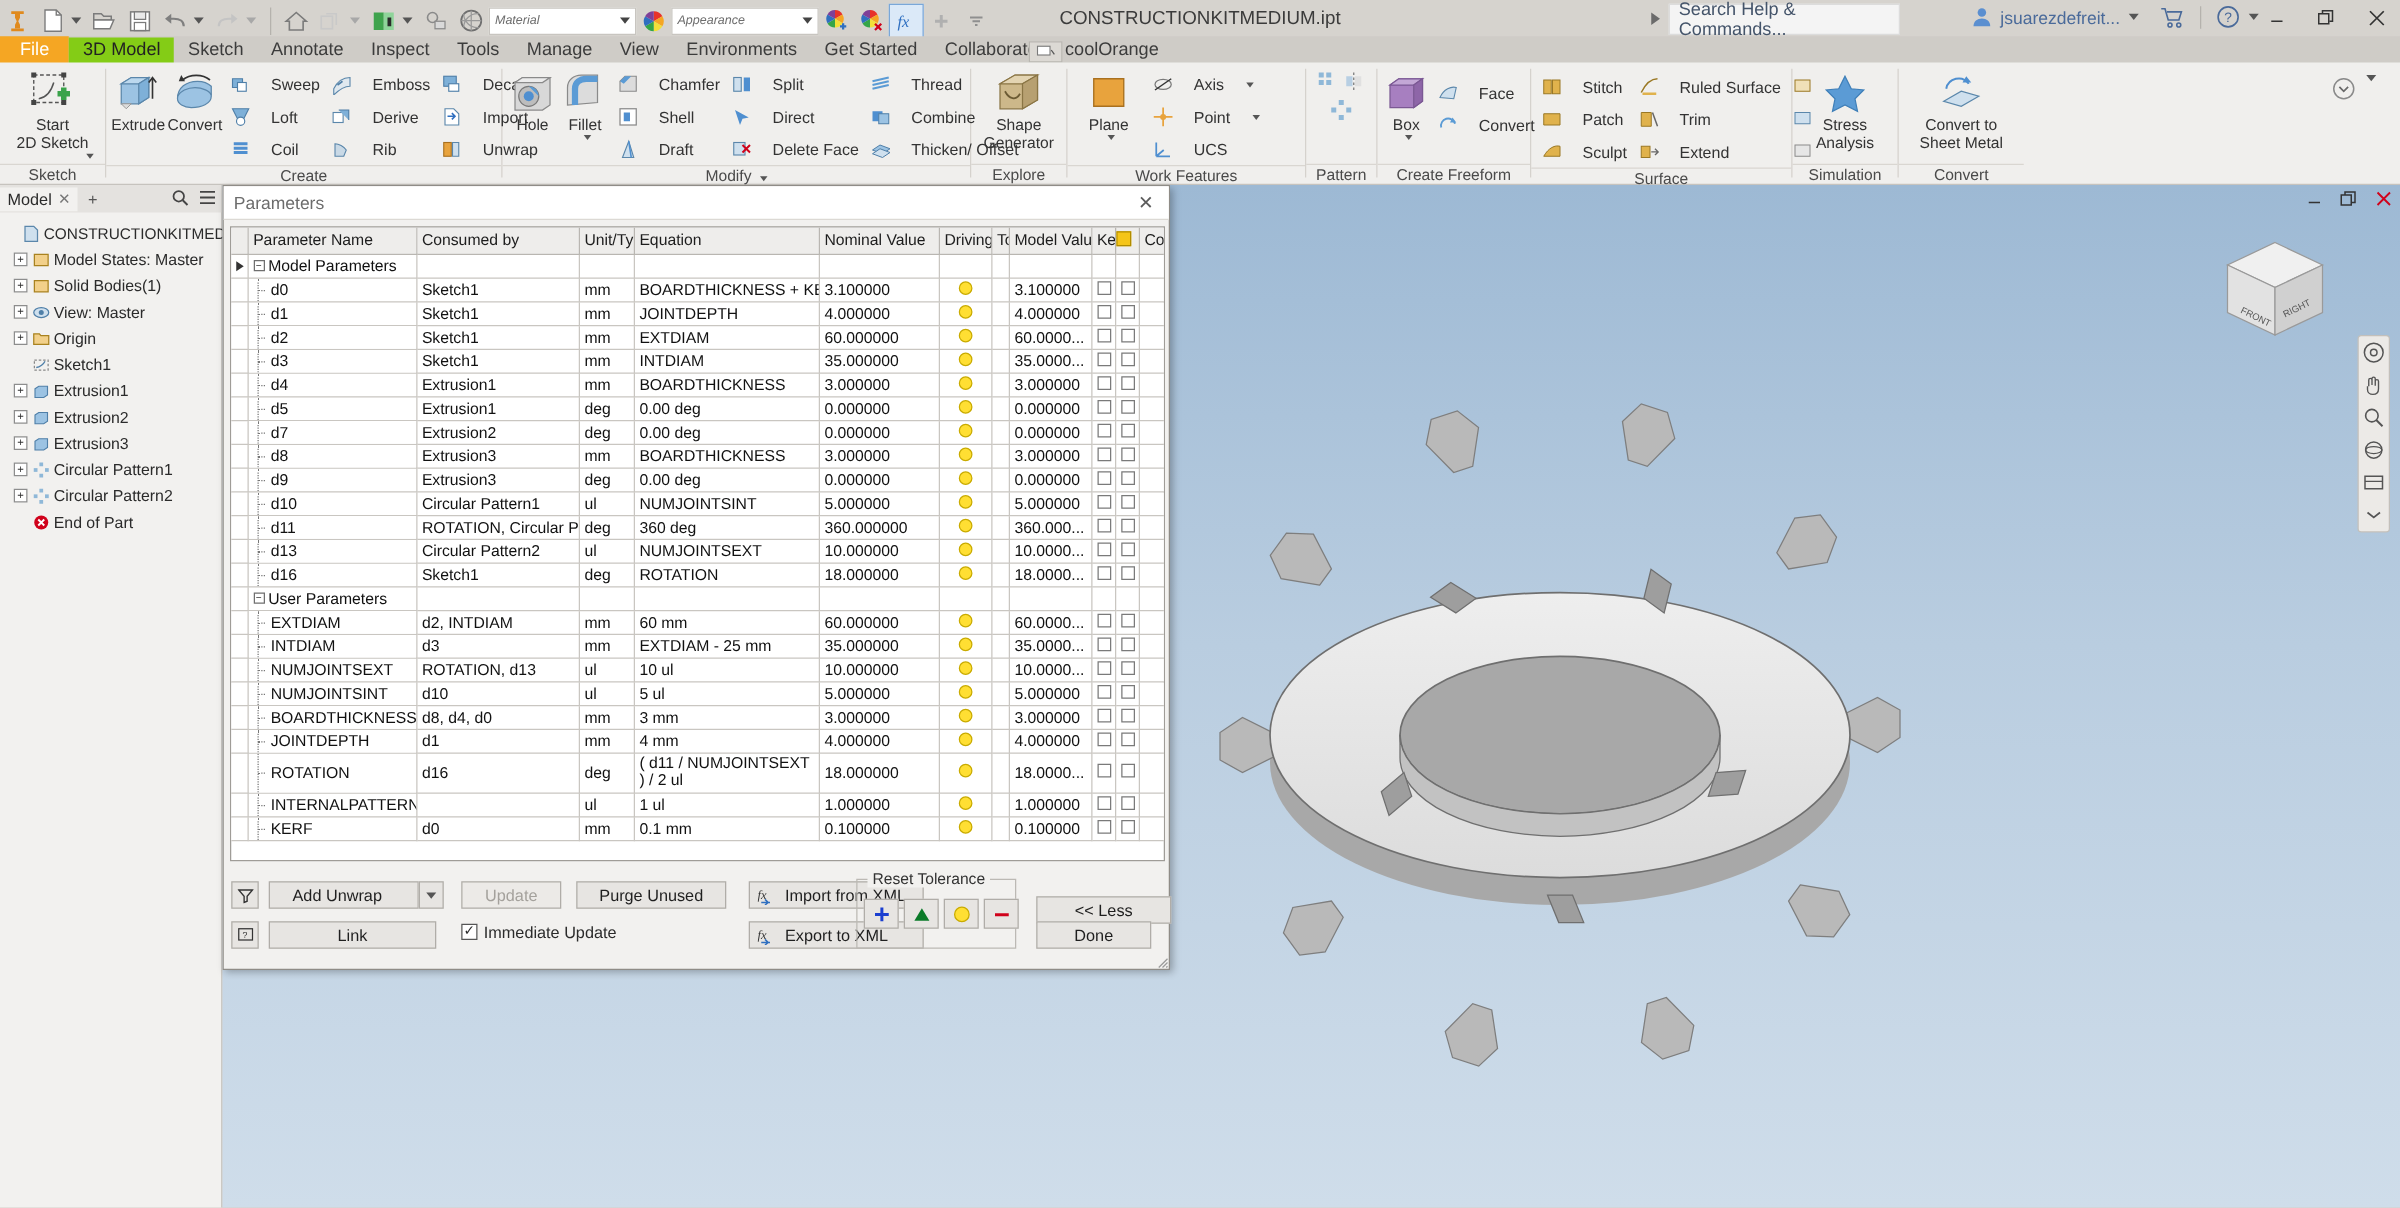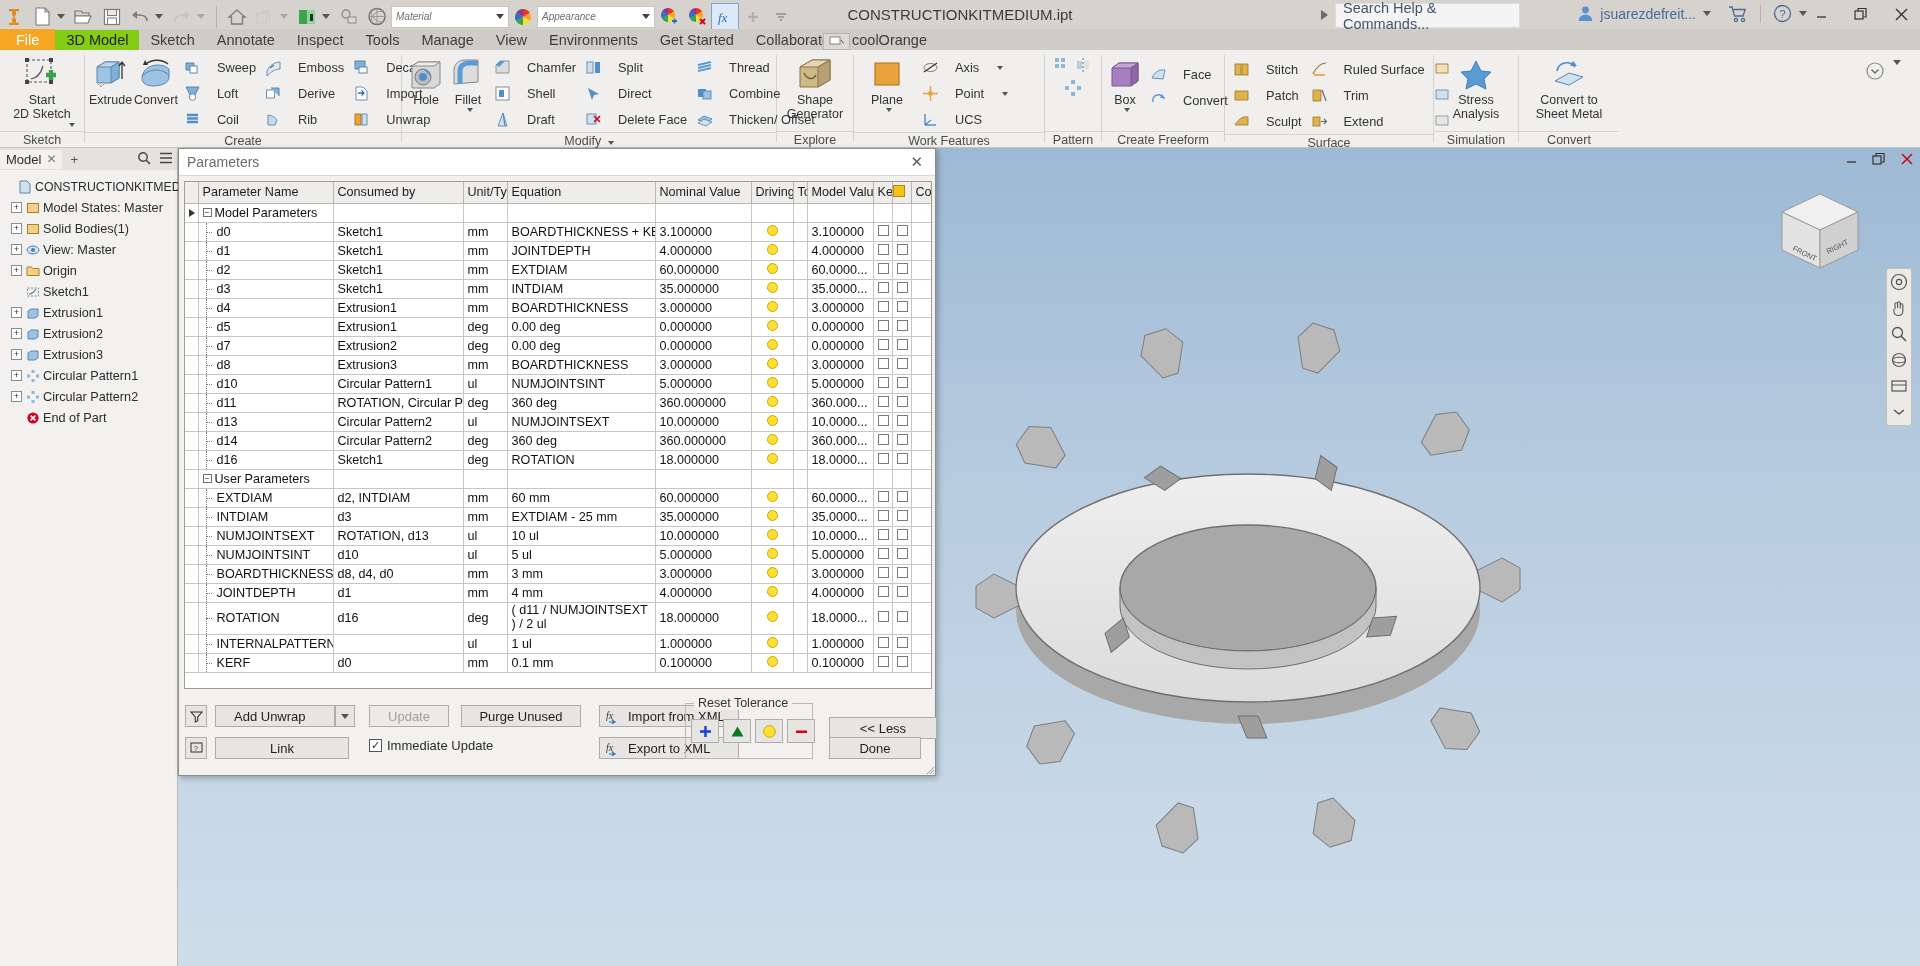--- a/index.html
+++ b/index.html
@@ -1352,20 +1352,34 @@
               <td class="gray">3.000000</td>
               <td style="text-align: center;"><span class="dot-yellow"></span></td>
               <td></td>
               <td class="gray">3.000000</td>
               <td style="text-align: center;"><span class="chkcell"></span></td>
               <td style="text-align: center;"><span class="chkcell"></span></td>
               <td></td>
             </tr>
             <tr>
               <td class="rowhdr"></td>
+              <td class="indent-l gray">d9</td>
+              <td class="gray">Extrusion3</td>
+              <td>deg</td>
+              <td>0.00 deg</td>
+              <td class="gray">0.000000</td>
+              <td style="text-align: center;"><span class="dot-yellow"></span></td>
+              <td></td>
+              <td class="gray">0.000000</td>
+              <td style="text-align: center;"><span class="chkcell"></span></td>
+              <td style="text-align: center;"><span class="chkcell"></span></td>
+              <td></td>
+            </tr>
+            <tr>
+              <td class="rowhdr"></td>
               <td class="indent-l gray">d10</td>
               <td class="gray">Circular Pattern1</td>
               <td>ul</td>
               <td>NUMJOINTSINT</td>
               <td class="gray">5.000000</td>
               <td style="text-align: center;"><span class="dot-yellow"></span></td>
               <td></td>
               <td class="gray">5.000000</td>
               <td style="text-align: center;"><span class="chkcell"></span></td>
               <td style="text-align: center;"><span class="chkcell"></span></td>
@@ -1388,34 +1402,20 @@
             <tr>
               <td class="rowhdr"></td>
               <td class="indent-l gray">d13</td>
               <td class="gray">Circular Pattern2</td>
               <td>ul</td>
               <td>NUMJOINTSEXT</td>
               <td class="gray">10.000000</td>
               <td style="text-align: center;"><span class="dot-yellow"></span></td>
               <td></td>
               <td class="gray">10.0000...</td>
-              <td style="text-align: center;"><span class="chkcell"></span></td>
-              <td style="text-align: center;"><span class="chkcell"></span></td>
-              <td></td>
-            </tr>
-            <tr>
-              <td class="rowhdr"></td>
-              <td class="indent-l gray">d14</td>
-              <td class="gray">Circular Pattern2</td>
-              <td>deg</td>
-              <td>360 deg</td>
-              <td class="gray">360.000000</td>
-              <td style="text-align: center;"><span class="dot-yellow"></span></td>
-              <td></td>
-              <td class="gray">360.000...</td>
               <td style="text-align: center;"><span class="chkcell"></span></td>
               <td style="text-align: center;"><span class="chkcell"></span></td>
               <td></td>
             </tr>
             <tr>
               <td class="rowhdr"></td>
               <td class="indent-l gray">d16</td>
               <td class="gray">Sketch1</td>
               <td>deg</td>
               <td>ROTATION</td>

